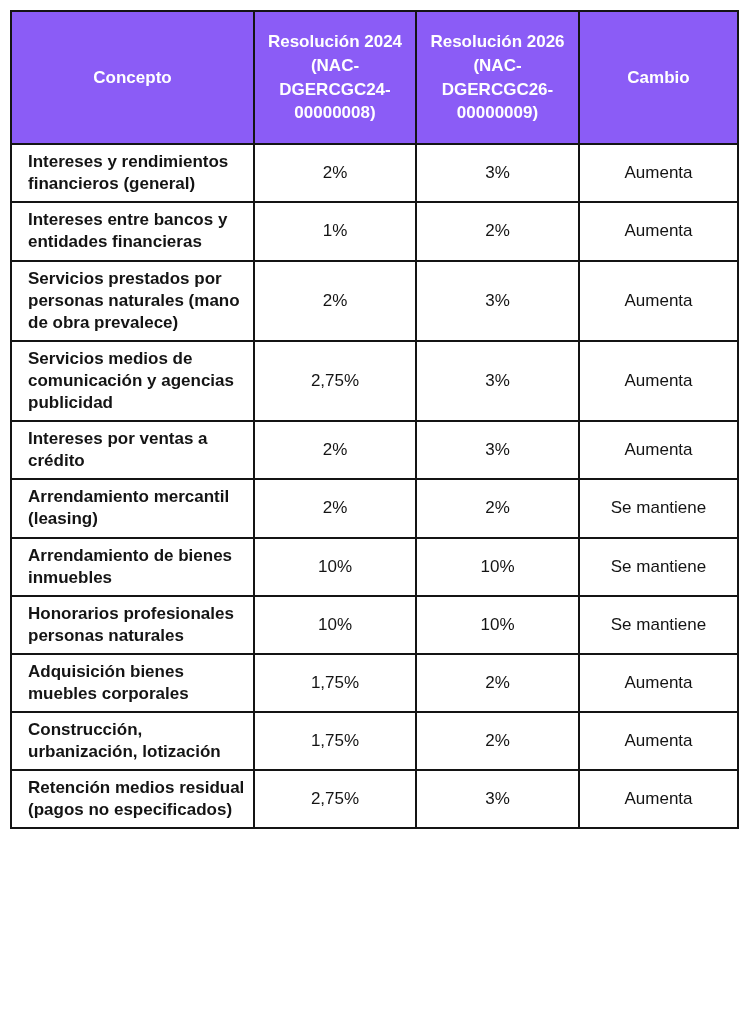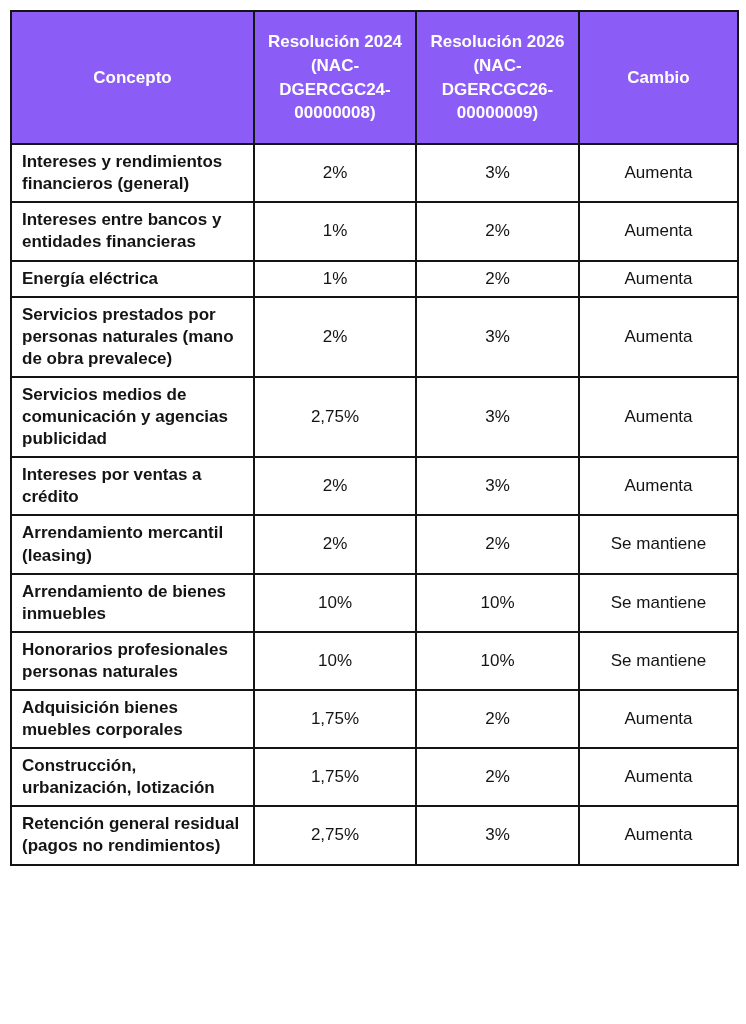--- a/index.html
+++ b/index.html
@@ -37,21 +37,21 @@
     color: #141414;
     font-size: 17px;
     line-height: 1.3;
     padding: 6px 8px;
     vertical-align: middle;
     background: #ffffff;
   }
   .rate-table td.concepto {
     font-weight: bold;
     text-align: left;
-    padding-left: 10px;
+    padding-left: 16px;
     padding-right: 6px;
     margin-left: 25px;
   }
   .rate-table td.val {
     text-align: center;
     font-weight: normal;
   }
 </style>
 </head>
 <body>
@@ -74,26 +74,20 @@
     </thead>
     <tbody>
       <tr>
         <td class="concepto">Intereses y rendimientos financieros (general)</td>
         <td class="val">2%</td>
         <td class="val">3%</td>
         <td class="val">Aumenta</td>
       </tr>
       <tr>
         <td class="concepto">Intereses entre bancos y entidades financieras</td>
-        <td class="val">1%</td>
-        <td class="val">2%</td>
-        <td class="val">Aumenta</td>
-      </tr>
-      <tr>
-        <td class="concepto">Energía eléctrica</td>
         <td class="val">1%</td>
         <td class="val">2%</td>
         <td class="val">Aumenta</td>
       </tr>
       <tr>
         <td class="concepto">Servicios prestados por personas naturales (mano de obra prevalece)</td>
         <td class="val">2%</td>
         <td class="val">3%</td>
         <td class="val">Aumenta</td>
       </tr>
@@ -133,20 +127,20 @@
         <td class="val">2%</td>
         <td class="val">Aumenta</td>
       </tr>
       <tr>
         <td class="concepto">Construcción, urbanización, lotización</td>
         <td class="val">1,75%</td>
         <td class="val">2%</td>
         <td class="val">Aumenta</td>
       </tr>
       <tr>
-        <td class="concepto">Retención general residual (pagos no rendimientos)</td>
+        <td class="concepto">Retención medios residual (pagos no especificados)</td>
         <td class="val">2,75%</td>
         <td class="val">3%</td>
         <td class="val">Aumenta</td>
       </tr>
     </tbody>
   </table>
 </div>
 
 </body></html>

